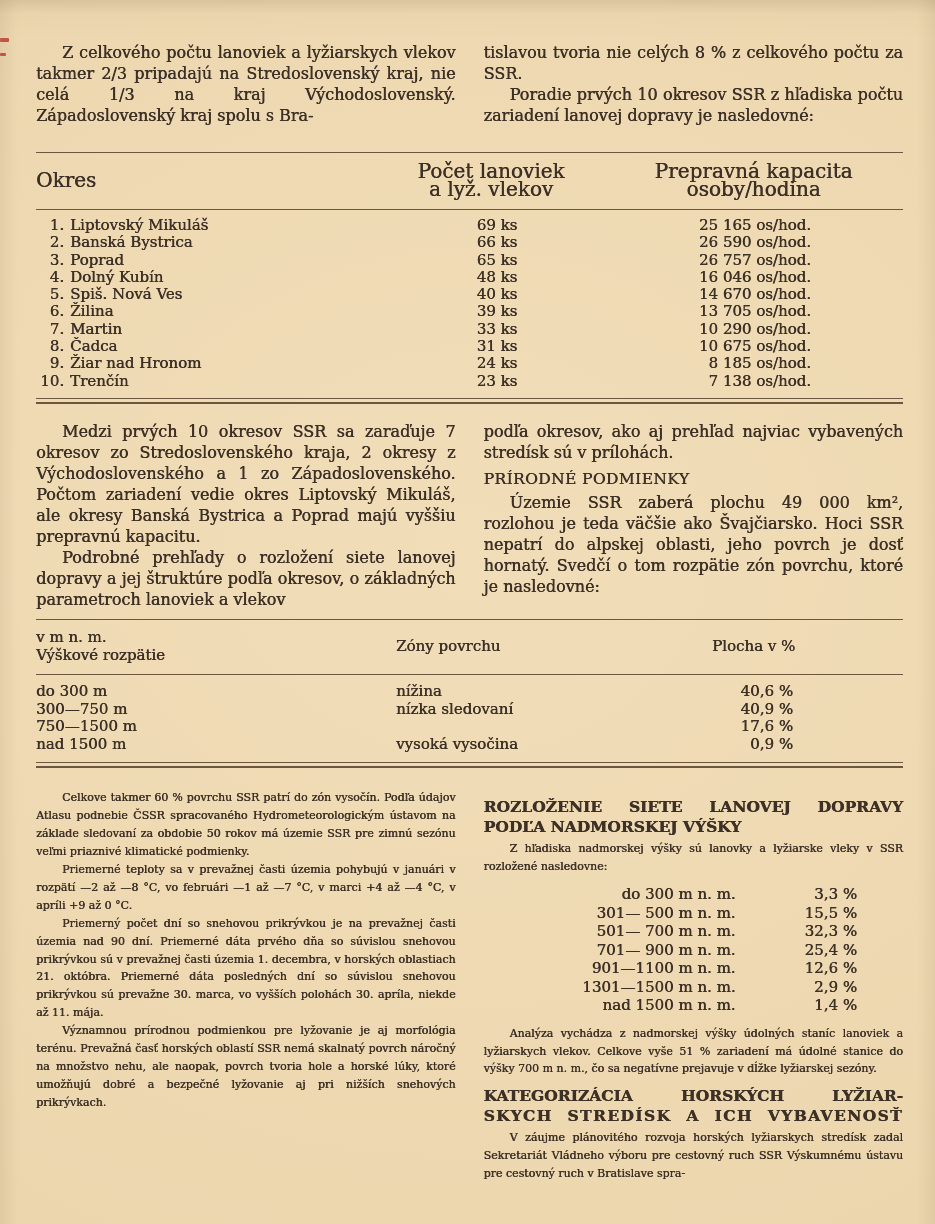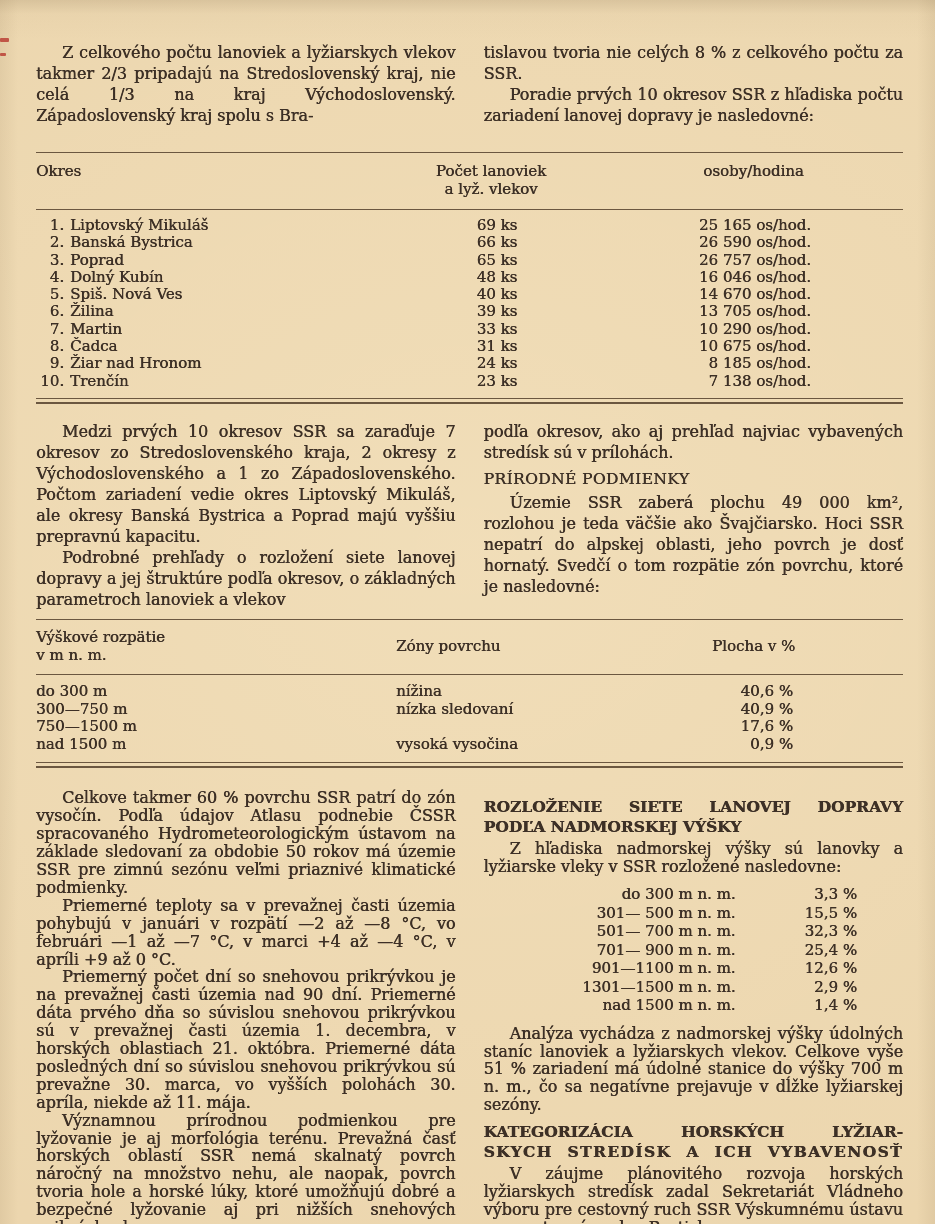--- a/index.html
+++ b/index.html
@@ -25,36 +25,36 @@
       linear-gradient(180deg, rgba(120,95,60,0.18) 0, rgba(120,95,60,0.03) 14px, rgba(0,0,0,0) 40px),
       linear-gradient(90deg, rgba(120,95,60,0.10) 0, rgba(0,0,0,0) 18px, rgba(0,0,0,0) 917px, rgba(120,95,60,0.10) 100%),
       var(--paper);
   }
   .ink{ text-shadow:0.4px 0 0 currentColor; }
   .cols{display:flex;gap:28px;}
   .col{flex:1;min-width:0;text-align:justify;}
   p{margin:0;}
   .indent{text-indent:26px;}
   .sec-top p,.sec-mid p{font-size:16px;line-height:21px;}
-  .sec-bottom p{font-size:16px;line-height:17.9px;}
+  .sec-bottom p{font-size:11px;line-height:17.9px;}
   .h-run{
     font-weight:normal;font-size:15.5px;line-height:19px;
     letter-spacing:0.4px;margin:7px 0 3px 0;
   }
   .h2line{ text-align:justify; text-align-last:justify; }
   .h2line.spread{ letter-spacing:1.4px; }
   .h-block{font-weight:bold;font-size:15.5px;line-height:19.5px;margin:8px 0 4px 0;}
 
   
   .rule-thin{border-top:1.5px solid var(--rule);}
   .rule-double{height:3px;border-top:1.2px solid var(--rule);border-bottom:2px solid var(--rule);}
 
   
   .table1{margin-top:26px;}
-  .t1-head{display:flex;padding:9px 0 11px 0;font-size:15px;line-height:18px;}
+  .t1-head{display:flex;align-items:center;padding:9px 0 11px 0;font-size:20px;line-height:18px;}
   .t1h-okres{width:370px;text-align:left;}
   .t1h-count{width:170px;text-align:center;}
   .t1h-cap{flex:1;text-align:center;padding-left:28px;}
   .t1-body{padding:7px 0 8px 0;}
   .t1-row{display:flex;font-size:15px;line-height:17.3px;}
   .c-num{width:28px;text-align:right;flex:none;}
   .c-okres{width:342px;padding-left:6px;flex:none;text-align:left;}
   .c-count{width:170px;text-align:center;flex:none;}
   .c-cap{flex:1;text-align:right;padding-right:92px;}
 
@@ -105,20 +105,21 @@
 
   <div class="table1">
     <div class="rule-thin"></div>
     <div class="t1-head">
       <div class="t1h-okres">Okres</div>
       <div class="t1h-count">
         <div>Počet lanoviek</div>
         <div>a lyž. vlekov</div>
       </div>
       <div class="t1h-cap">
+        <div>Prepravná kapacita</div>
         <div>osoby/hodina</div>
       </div>
     </div>
     <div class="rule-thin"></div>
     <div class="t1-body">
       <div class="t1-row">
           <span class="c-num">1.</span>
           <span class="c-okres">Liptovský Mikuláš</span>
           <span class="c-count">69 ks</span>
           <span class="c-cap">25 165 os/hod.</span>
@@ -190,22 +191,22 @@
       <p>podľa okresov, ako aj prehľad najviac vybavených stredísk sú v prílohách.</p>
       <div class="h-run">PRÍRODNÉ PODMIENKY</div>
       <p class="indent">Územie SSR zaberá plochu 49 000 km², rozlohou je teda väčšie ako Švajčiarsko. Hoci SSR nepatrí do alpskej oblasti, jeho povrch je dosť hornatý. Svedčí o tom rozpätie zón povrchu, ktoré je nasledovné:</p>
     </div>
   </div>
 
   <div class="table2">
     <div class="rule-thin"></div>
     <div class="t2-head">
       <div class="t2h-range">
+        <div>v m n. m.</div>
         <div>Výškové rozpätie</div>
-        <div>v m n. m.</div>
       </div>
       <div class="t2h-zone">Zóny povrchu</div>
       <div class="t2h-area">Plocha v %</div>
     </div>
     <div class="rule-thin"></div>
     <div class="t2-body">
       <div class="t2-row">
           <span class="c2-range">do 300 m</span>
           <span class="c2-zone">nížina</span>
           <span class="c2-area">40,6 %</span>

